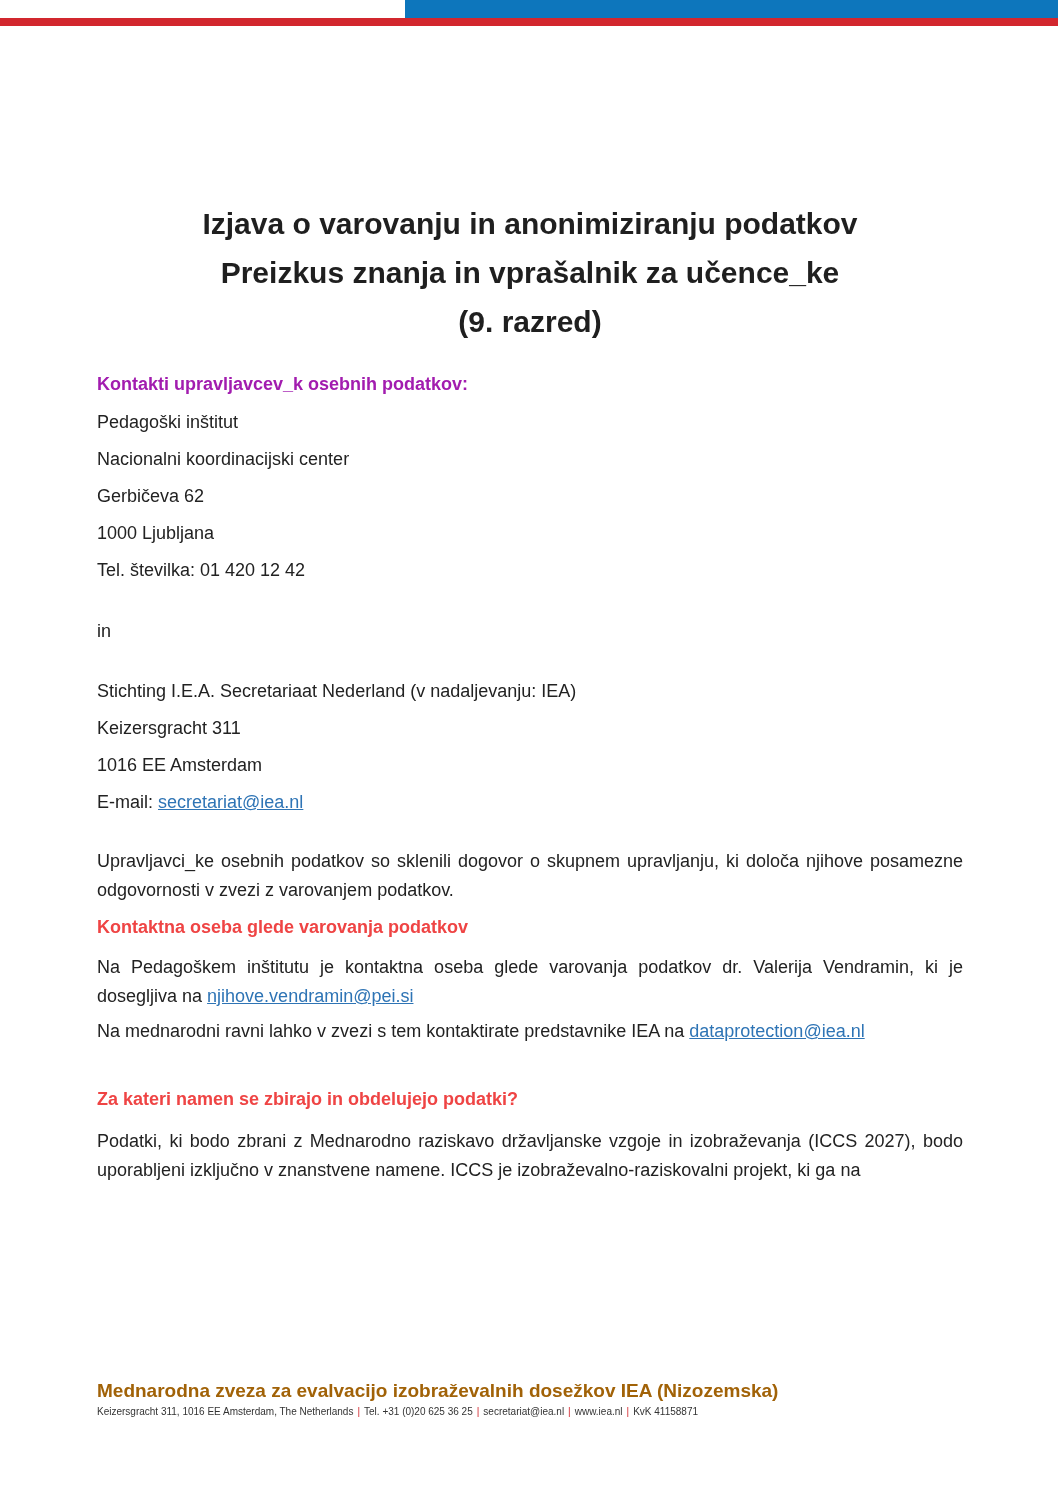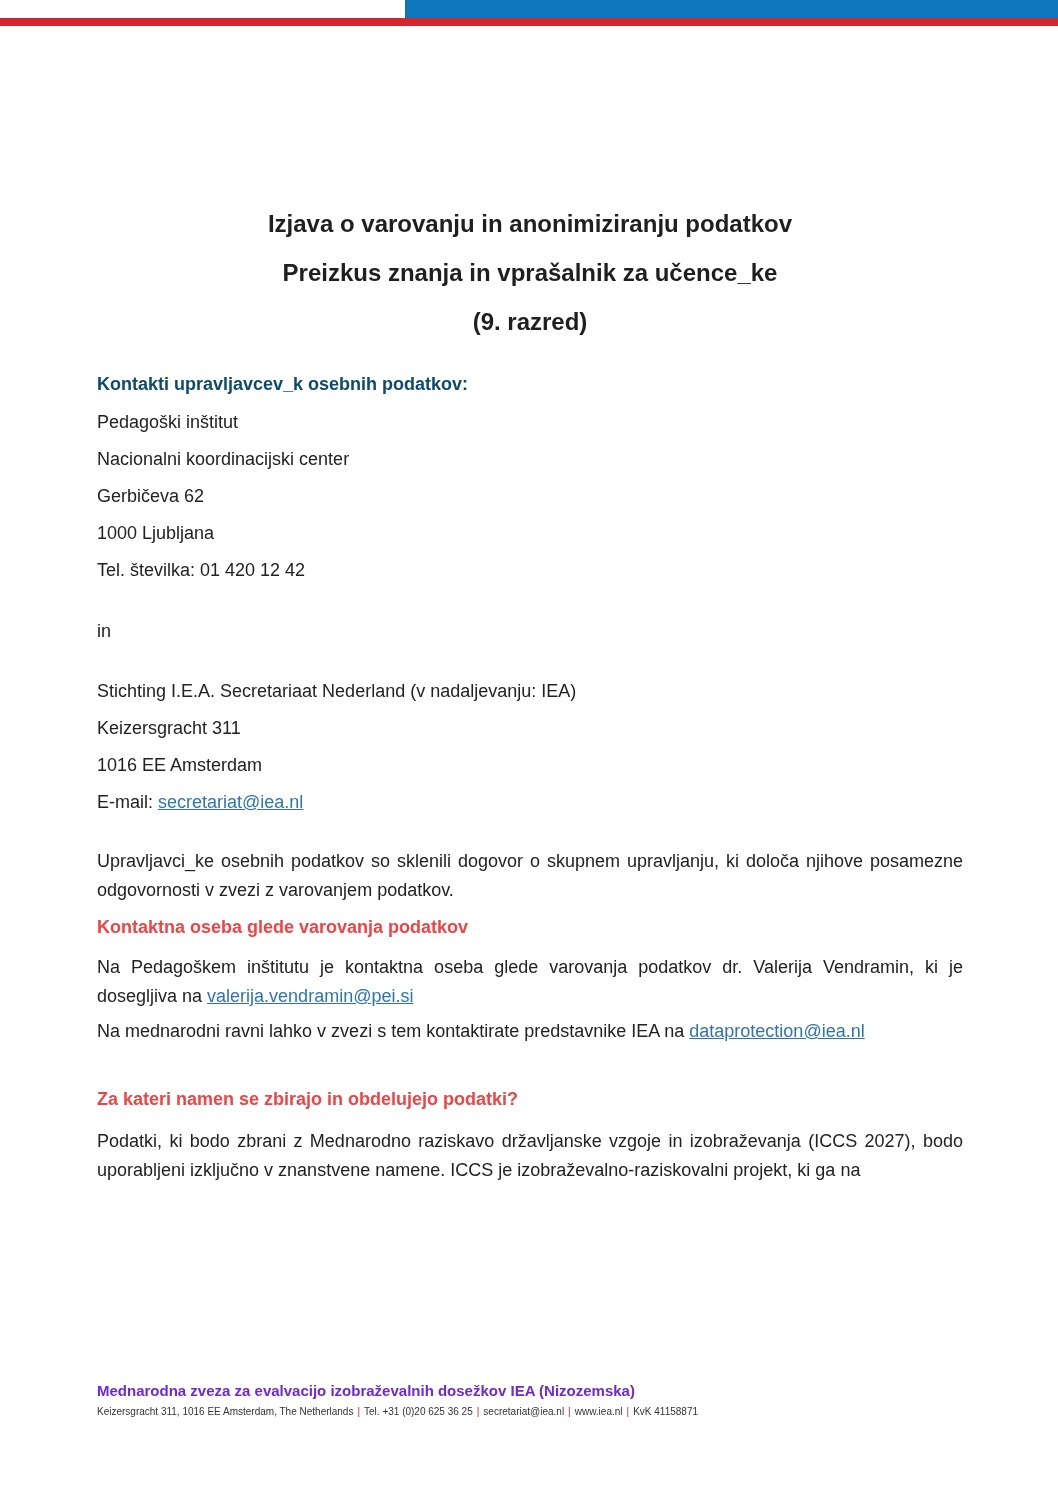--- a/index.html
+++ b/index.html
@@ -29,33 +29,33 @@
   .content {
     position: absolute;
     left: 97px; top: 26px;
     width: 866px;
     font-size: 18px;
     line-height: 22px;
   }
   
   .title-block { margin-top: 181px; text-align: center; }
   .title-line {
-    font-size: 24px;
+    font-size: 30px;
     font-weight: bold;
     line-height: 33px;
     margin-bottom: 16px;
     color: #1f1f1f;
   }
   
   .contact-heading {
     font-weight: bold;
     margin-top: 35px;
     margin-bottom: 16px;
     line-height: 22px;
-    color: #0c4a6e;
+    color: #a21caf;
   }
   .contact-line { line-height: 22px; margin-bottom: 15px; }
   .connector { margin-top: 39px; margin-bottom: 15px; line-height: 22px; }
   .intl-block { margin-top: 38px; }
   
   .para {
     line-height: 29px;
     text-align: justify;
   }
   .para-agreement { margin-top: 34px; }
@@ -76,23 +76,23 @@
     cursor: pointer;
   }
   
   .footer {
     position: absolute;
     left: 97px; top: 1381px;
     width: 866px;
   }
   .footer-line1 {
     font-weight: bold;
-    font-size: 15px;
+    font-size: 19px;
     line-height: 19px;
-    color: #6d28d9;
+    color: #a16207;
   }
   .footer-line2 {
     font-size: 10px;
     line-height: 19px;
     color: #333333;
     margin-top: 2px;
   }
   .pipe { color: #d2272e; margin: 0 4px; }
 </style>
 </head>
@@ -130,21 +130,21 @@
       <div class="contact-line">
         <span>E-mail: </span><a class="link">secretariat@iea.nl</a>
       </div>
     </div>
 
     <div class="para para-agreement">Upravljavci_ke osebnih podatkov so sklenili dogovor o skupnem upravljanju, ki določa njihove posamezne odgovornosti v zvezi z varovanjem podatkov.</div>
 
     <div class="sub-heading heading-contact-person">Kontaktna oseba glede varovanja podatkov</div>
 
     <div class="para para-p1">
-      <span>Na Pedagoškem inštitutu je kontaktna oseba glede varovanja podatkov dr. Valerija Vendramin, ki je dosegljiva na </span><a class="link">valerija.vendramin@pei.si</a>
+      <span>Na Pedagoškem inštitutu je kontaktna oseba glede varovanja podatkov dr. Valerija Vendramin, ki je dosegljiva na </span><a class="link">njihove.vendramin@pei.si</a>
     </div>
 
     <div class="para-p2">
       <span>Na mednarodni ravni lahko v zvezi s tem kontaktirate predstavnike IEA na </span><a class="link">dataprotection@iea.nl</a>
     </div>
 
     <div class="sub-heading heading-purpose">Za kateri namen se zbirajo in obdelujejo podatki?</div>
 
     <div class="para para-purpose">Podatki, ki bodo zbrani z Mednarodno raziskavo državljanske vzgoje in izobraževanja (ICCS 2027), bodo uporabljeni izključno v znanstvene namene. ICCS je izobraževalno-raziskovalni projekt, ki ga na</div>
 

